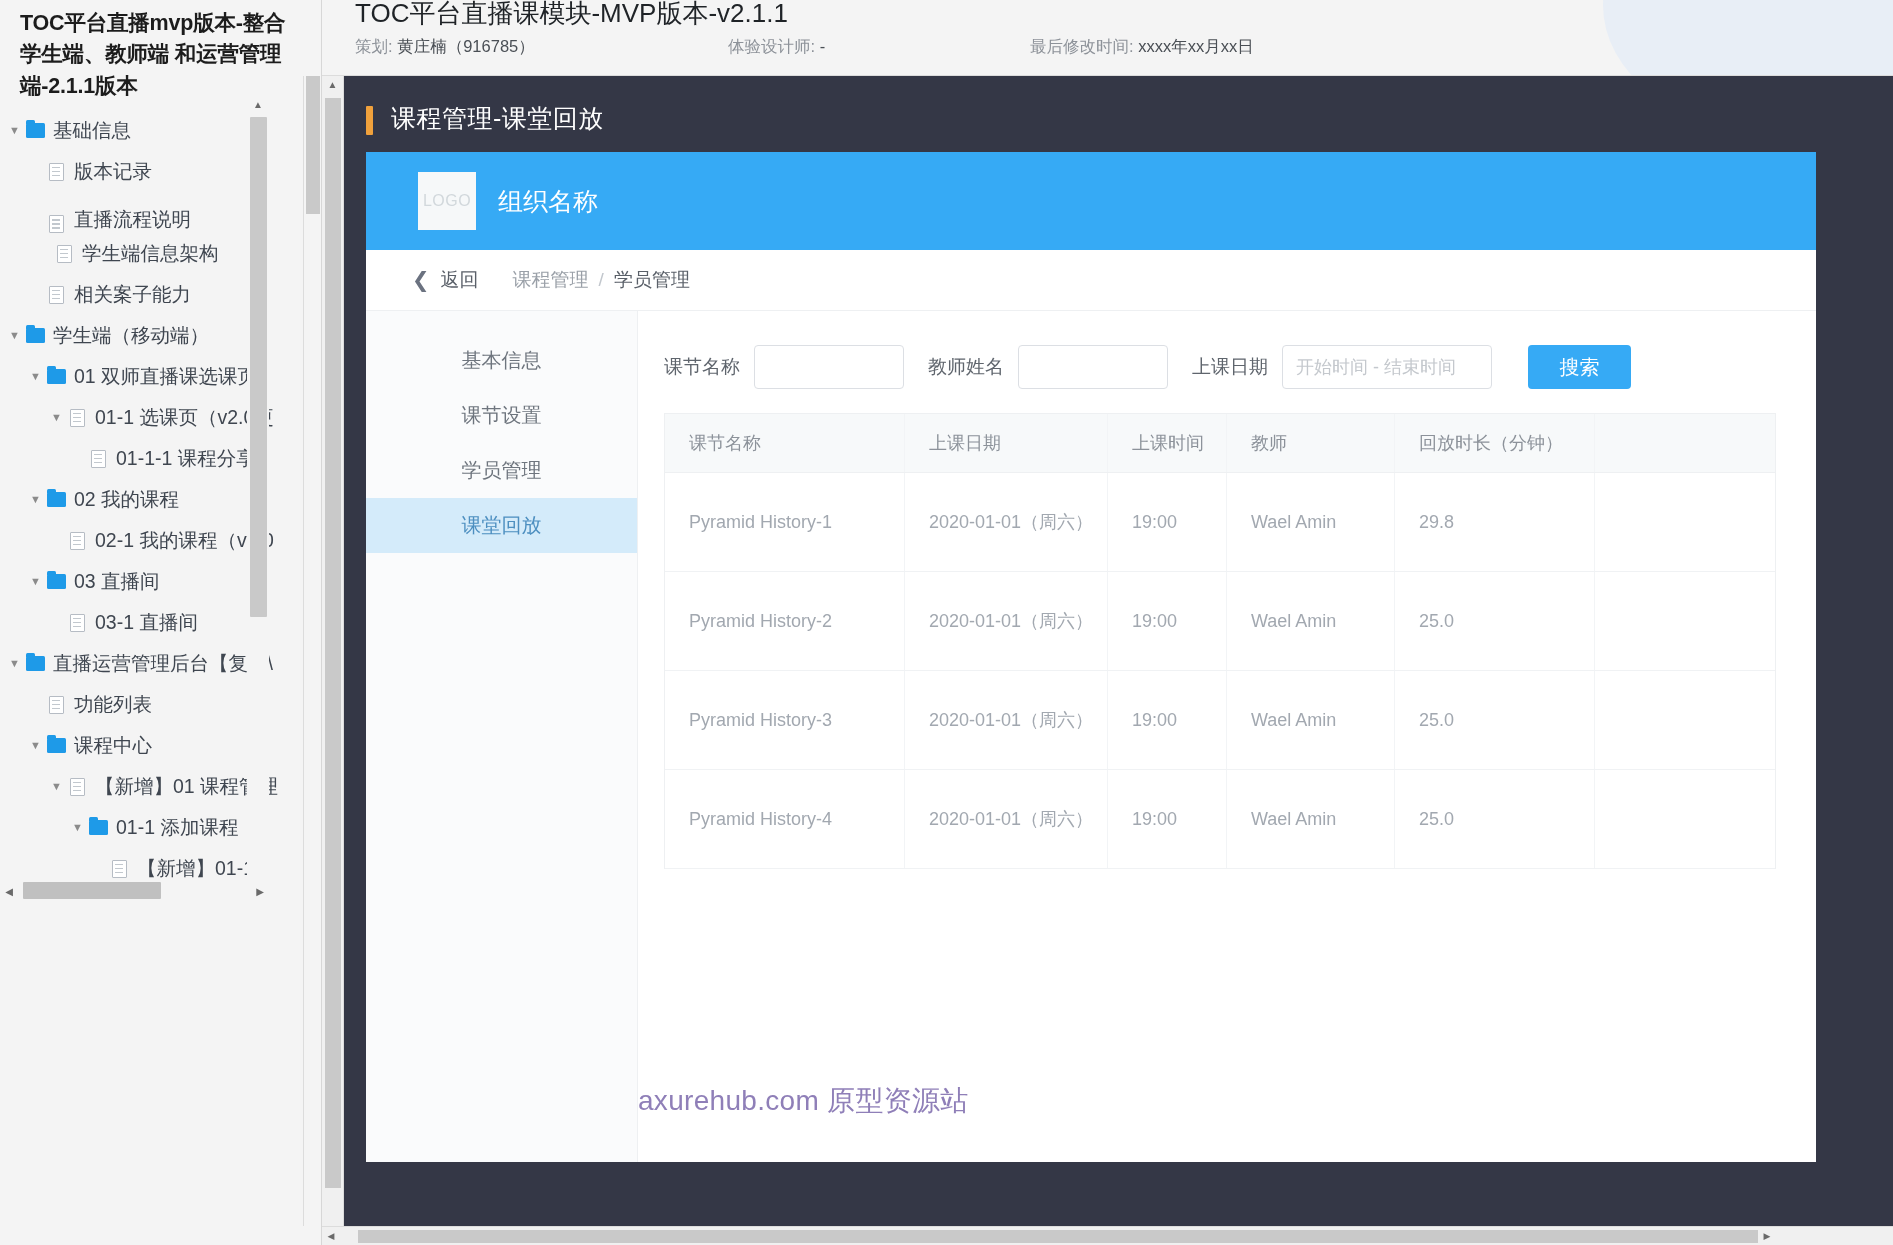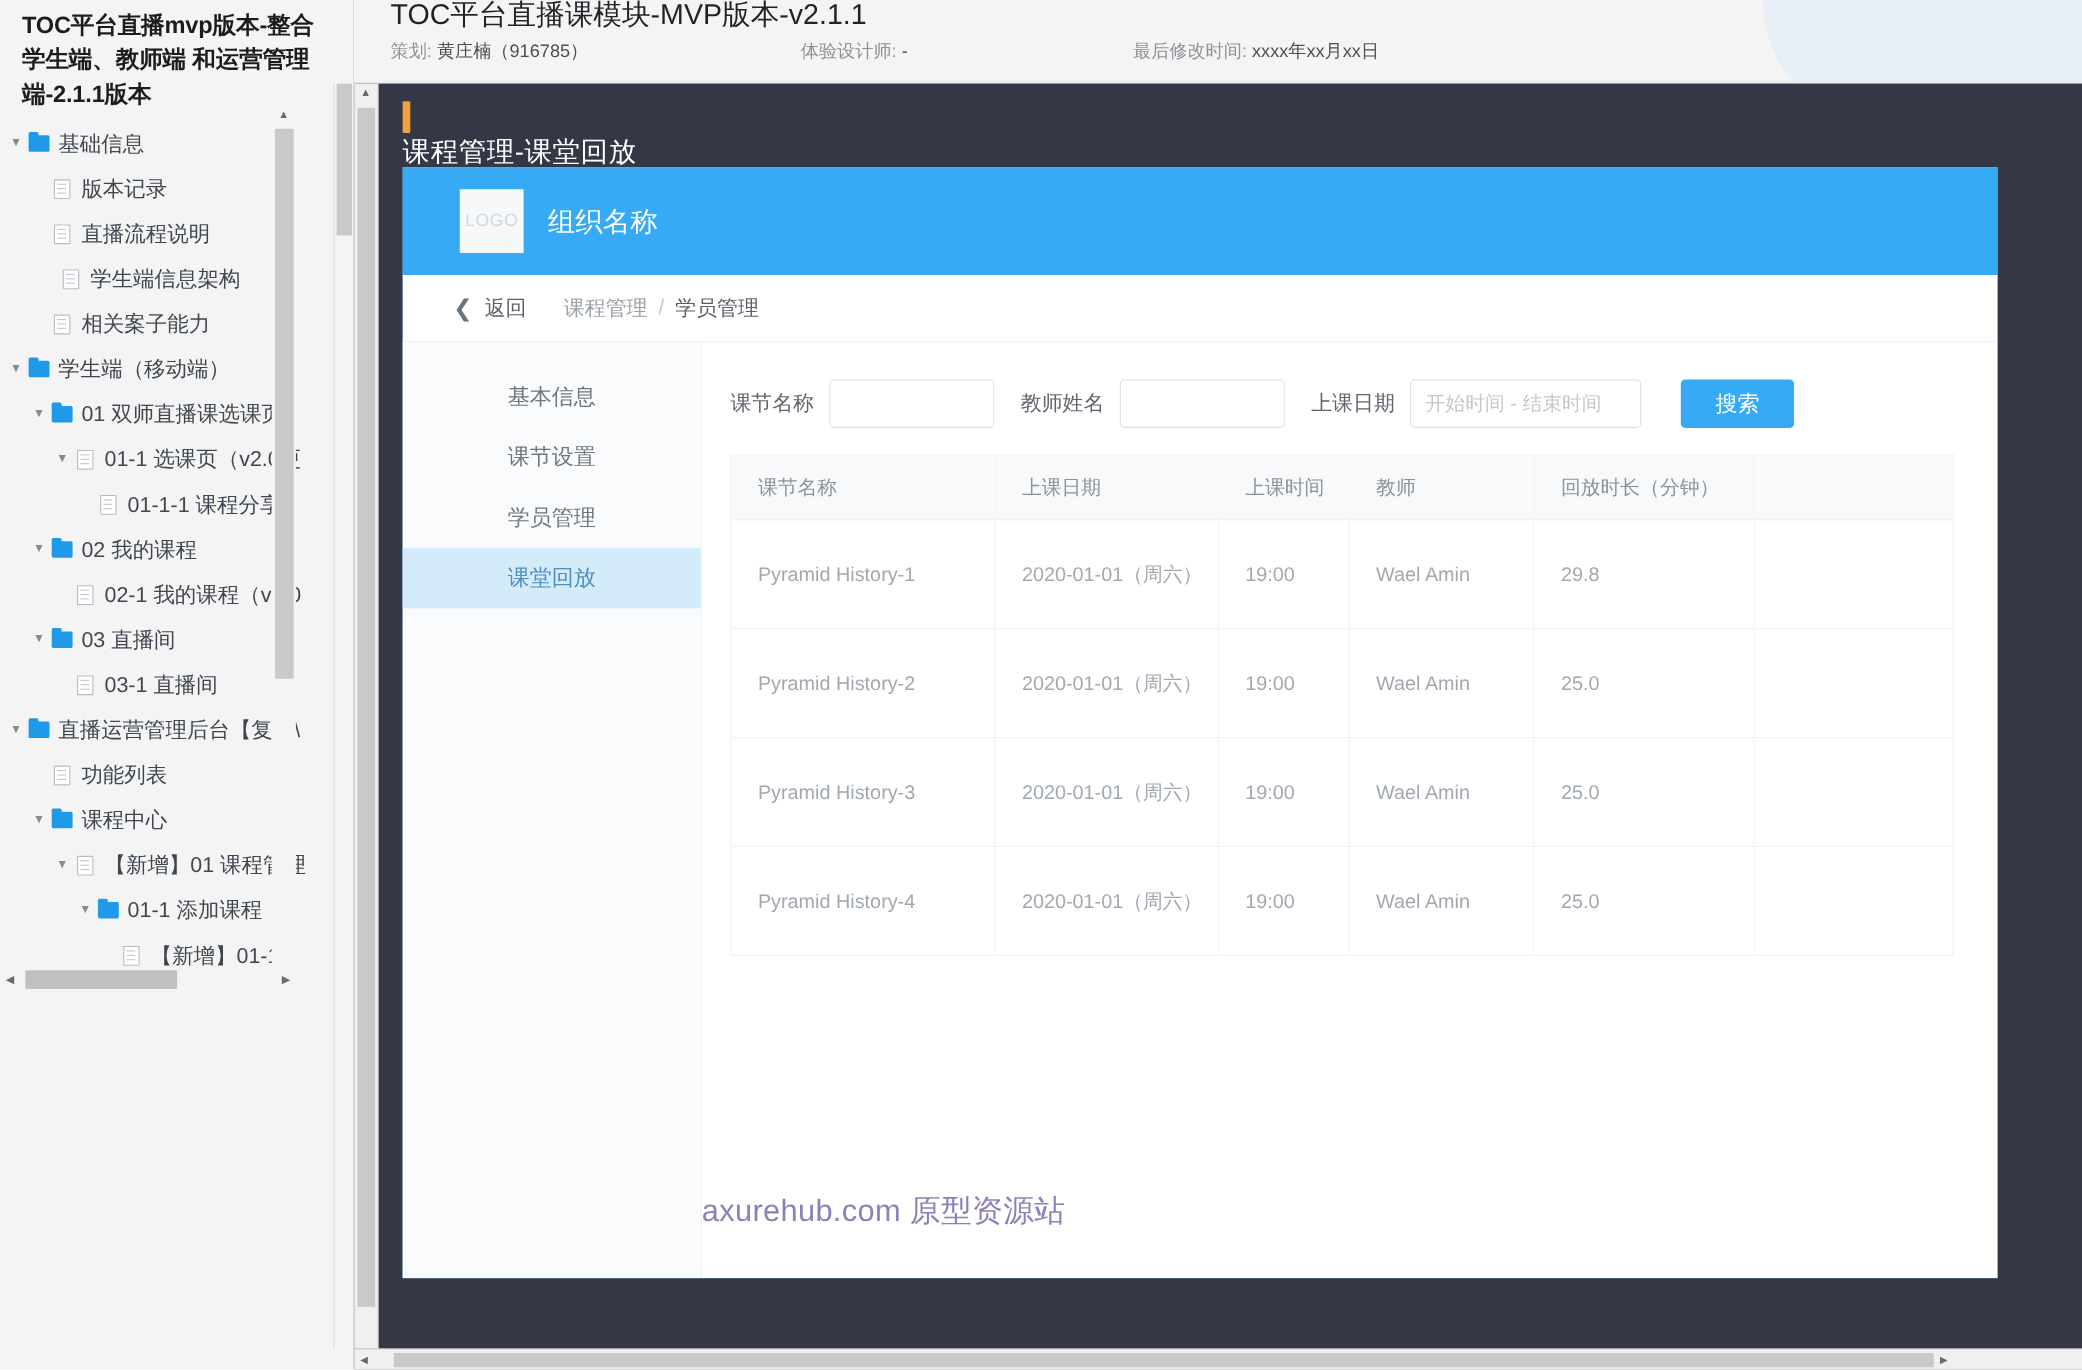--- a/index.html
+++ b/index.html
@@ -160,22 +160,22 @@
     background: #f0f0f0; border-top: 1px solid #dcdcdc;
     display: flex; align-items: center;
   }
   #canvas-hscroll .hthumb {
     margin-left: 18px; width: 1400px; height: 13px; background: #c9c9c9;
   }
   #canvas-hscroll .la, #canvas-hscroll .ra { width: 18px; text-align: center; font-size: 9px; color: #6a6a6a; }
 
   
   #page-title-row {
-    position: absolute; left: 44px; top: 16px;
-    display: flex; align-items: flex-start; flex-direction: column;
+    position: absolute; left: 44px; top: 26px;
+    display: flex; align-items: flex-end;
   }
   #title-bar {
     width: 7px; height: 29px; background: #f0a13c; border-radius: 1px;
     margin-right: 18px;
   }
   #page-title {
     font-size: 25px; color: #ffffff; letter-spacing: 0.5px;
   }
 
   
@@ -290,21 +290,21 @@
           </span>
           <span class="tlabel">基础信息</span>
         </div>
         <div class="tnode" style="padding-left: 27px;">
           <span class="arrow blank">▼</span>
           <span class="ic">
             <span class="ic-page"></span>
           </span>
           <span class="tlabel">版本记录</span>
         </div>
-        <div class="tnode" style="padding-left: 27px;">
+        <div class="tnode" style="padding-left: 27px; align-items: flex-end;">
           <span class="arrow blank">▼</span>
           <span class="ic">
             <span class="ic-page"></span>
           </span>
           <span class="tlabel">直播流程说明</span>
         </div>
         <div class="tnode" style="padding-left: 35px;">
           <span class="arrow blank">▼</span>
           <span class="ic">
             <span class="ic-page"></span>

